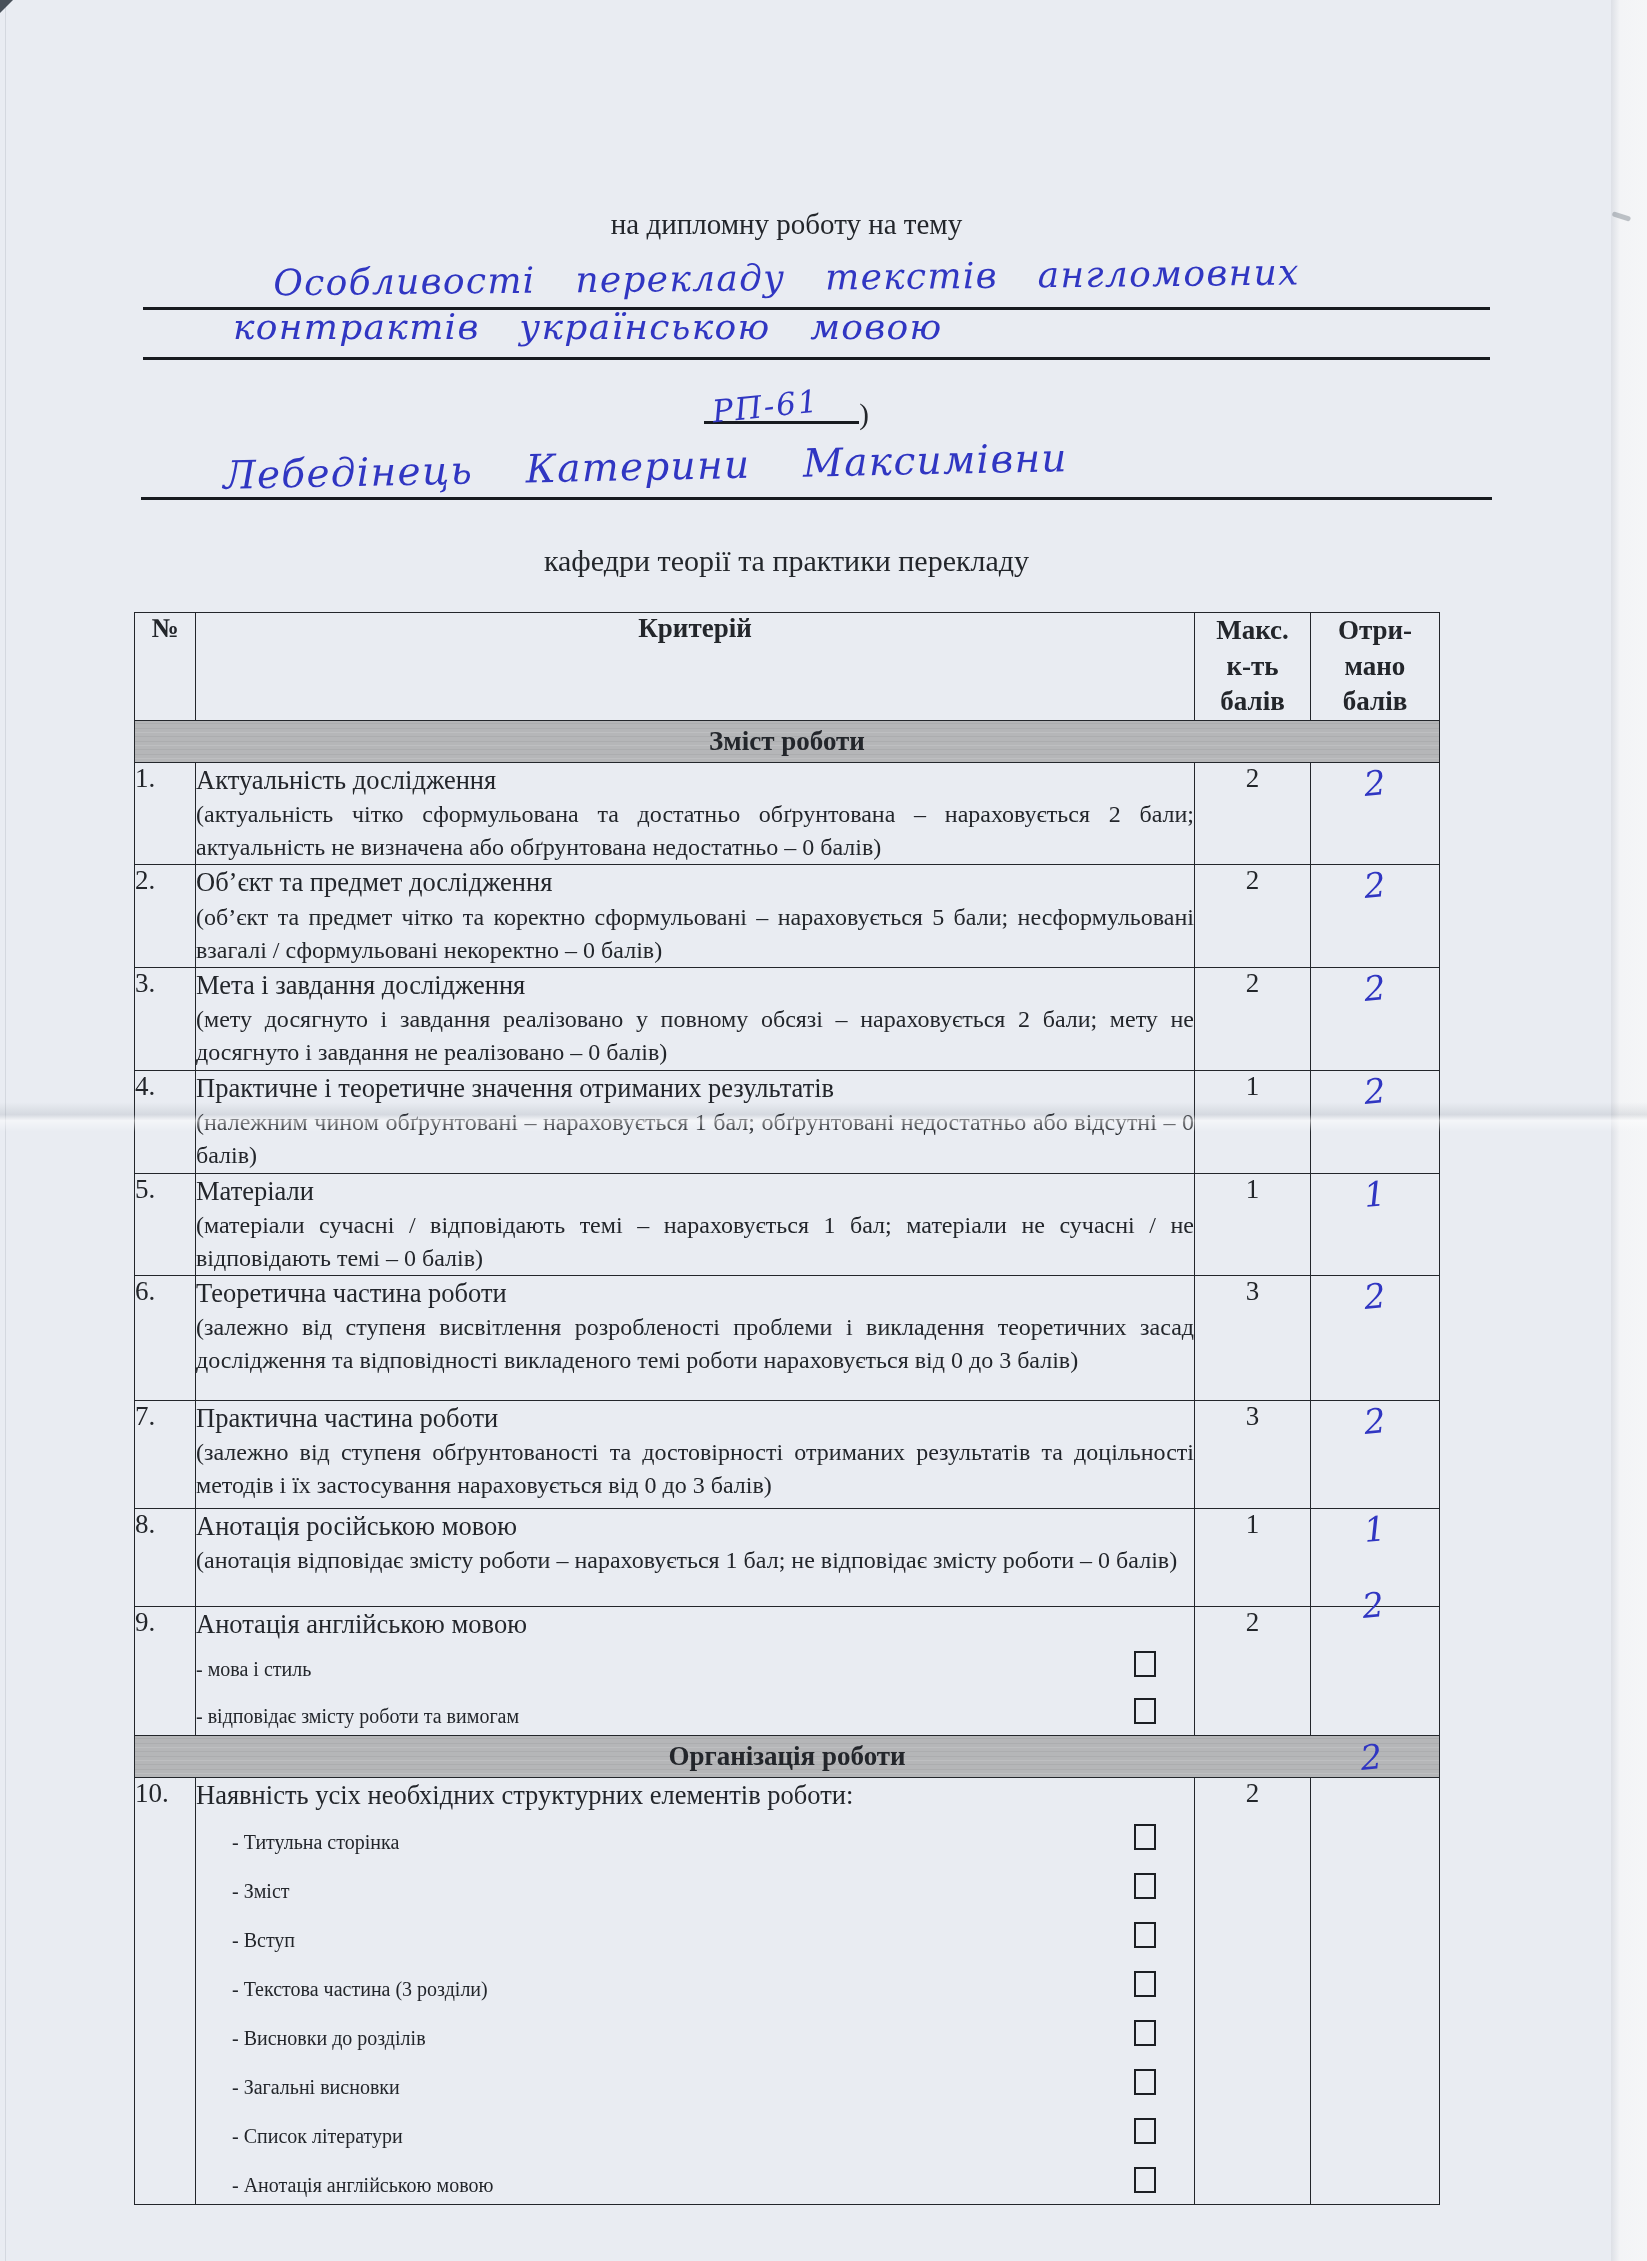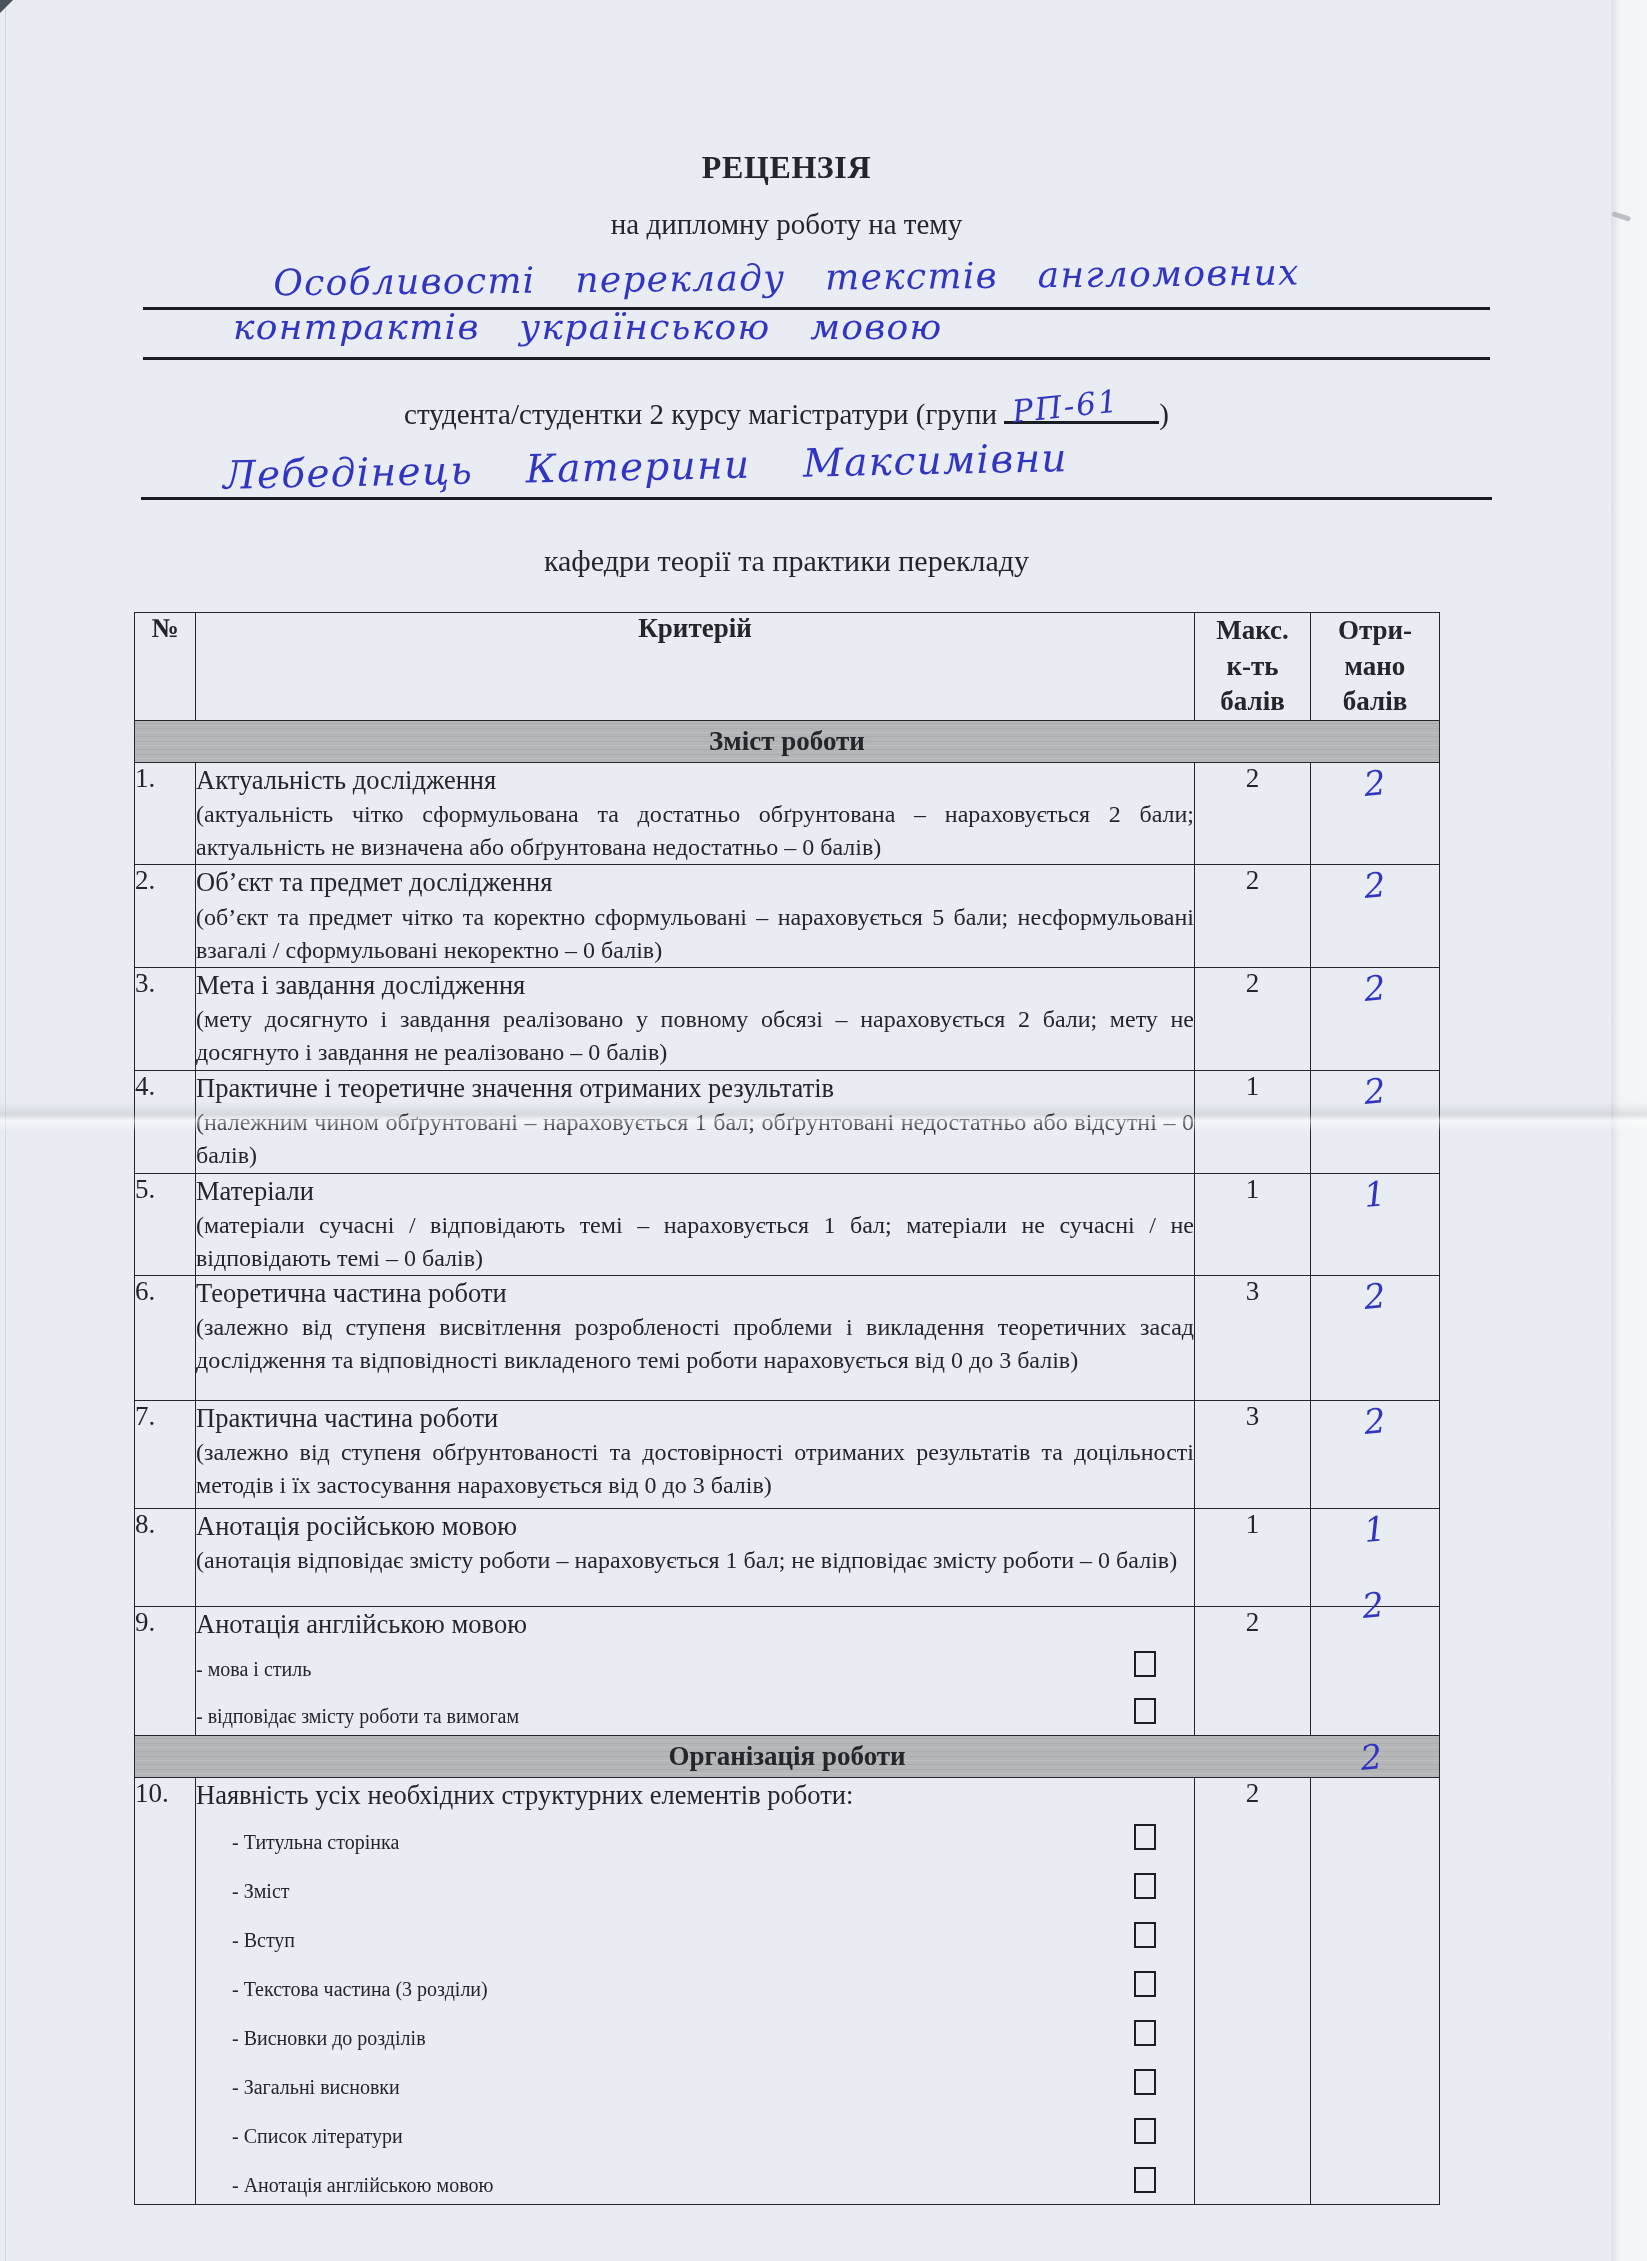--- a/index.html
+++ b/index.html
@@ -77,30 +77,28 @@
 </style>
 </head>
 <body>
 
 <div class="page">
   <div class="scan-strip"></div>
   <div class="edge-line"></div>
   <div class="corner-speck"></div>
   <div class="smudge"></div>
 
-  <div class="centerband doc-title">РЕЦЕНЗІЯ</div>
   <div class="centerband doc-subtitle">на дипломну роботу на тему</div>
 
   <div class="topic-line1 hw">Особливості  перекладу  текстів  англомовних</div>
   <div class="u-line u1"></div>
   <div class="topic-line2 hw">контрактів  українською  мовою</div>
   <div class="u-line u2"></div>
 
   <div class="centerband student-line">
-    <span>студента/студентки 2 курсу магістратури (групи</span>
     <span class="group-slot"><span class="hw">РП-61</span></span><span>)</span>
   </div>
 
   <div class="name-hw hw">Лебедінець Катерини Максимівни</div>
   <div class="u-line u-name"></div>
   <div class="centerband dept-line">кафедри теорії та практики перекладу</div>
 
   <table class="t">
     <colgroup>
         <col style="width:61px">

